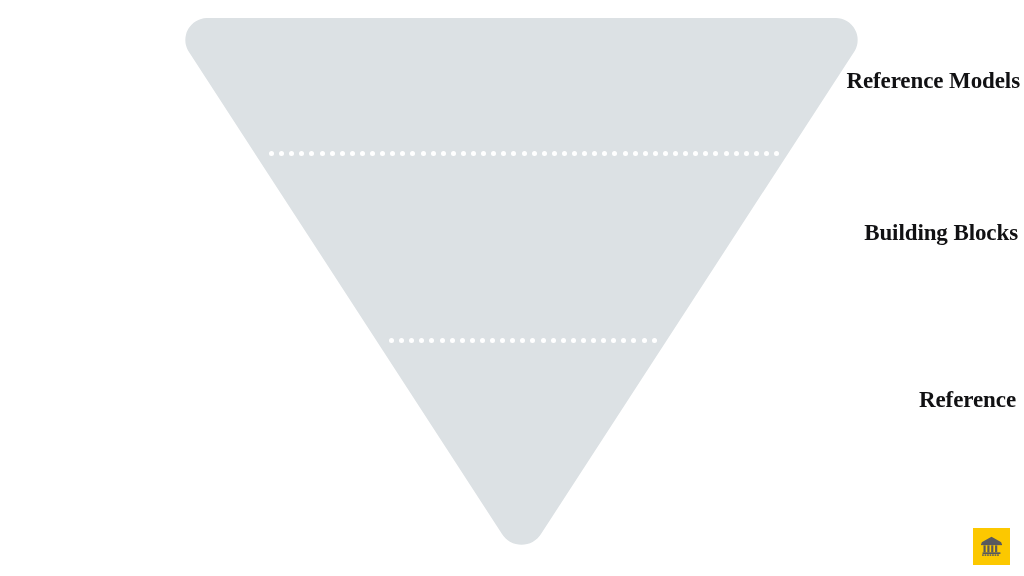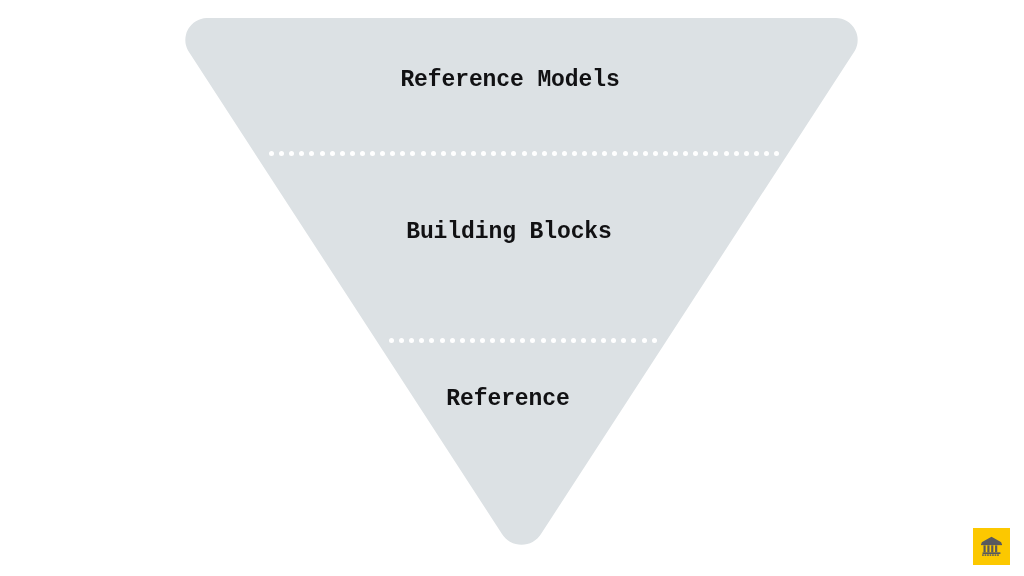--- a/index.html
+++ b/index.html
@@ -34,26 +34,26 @@
   .funnel-svg {
     position: absolute;
     left: 0;
     top: 0;
     display: block;
   }
 
   
   .tier-label {
     position: absolute;
-    text-align: center;
+    text-align: right;
     color: #111113;
     font-weight: 700;
     letter-spacing: -0.1px;
     white-space: nowrap;
-    font-family: Liberation Mono, monospace;
+    font-family: Liberation Serif, serif;
     line-height: 1;
   }
   .tier-reference {
     left: 0;
     width: 1020px;
     top: 69px;
     font-size: 23px;
   }
   .tier-building {
     left: 0;

